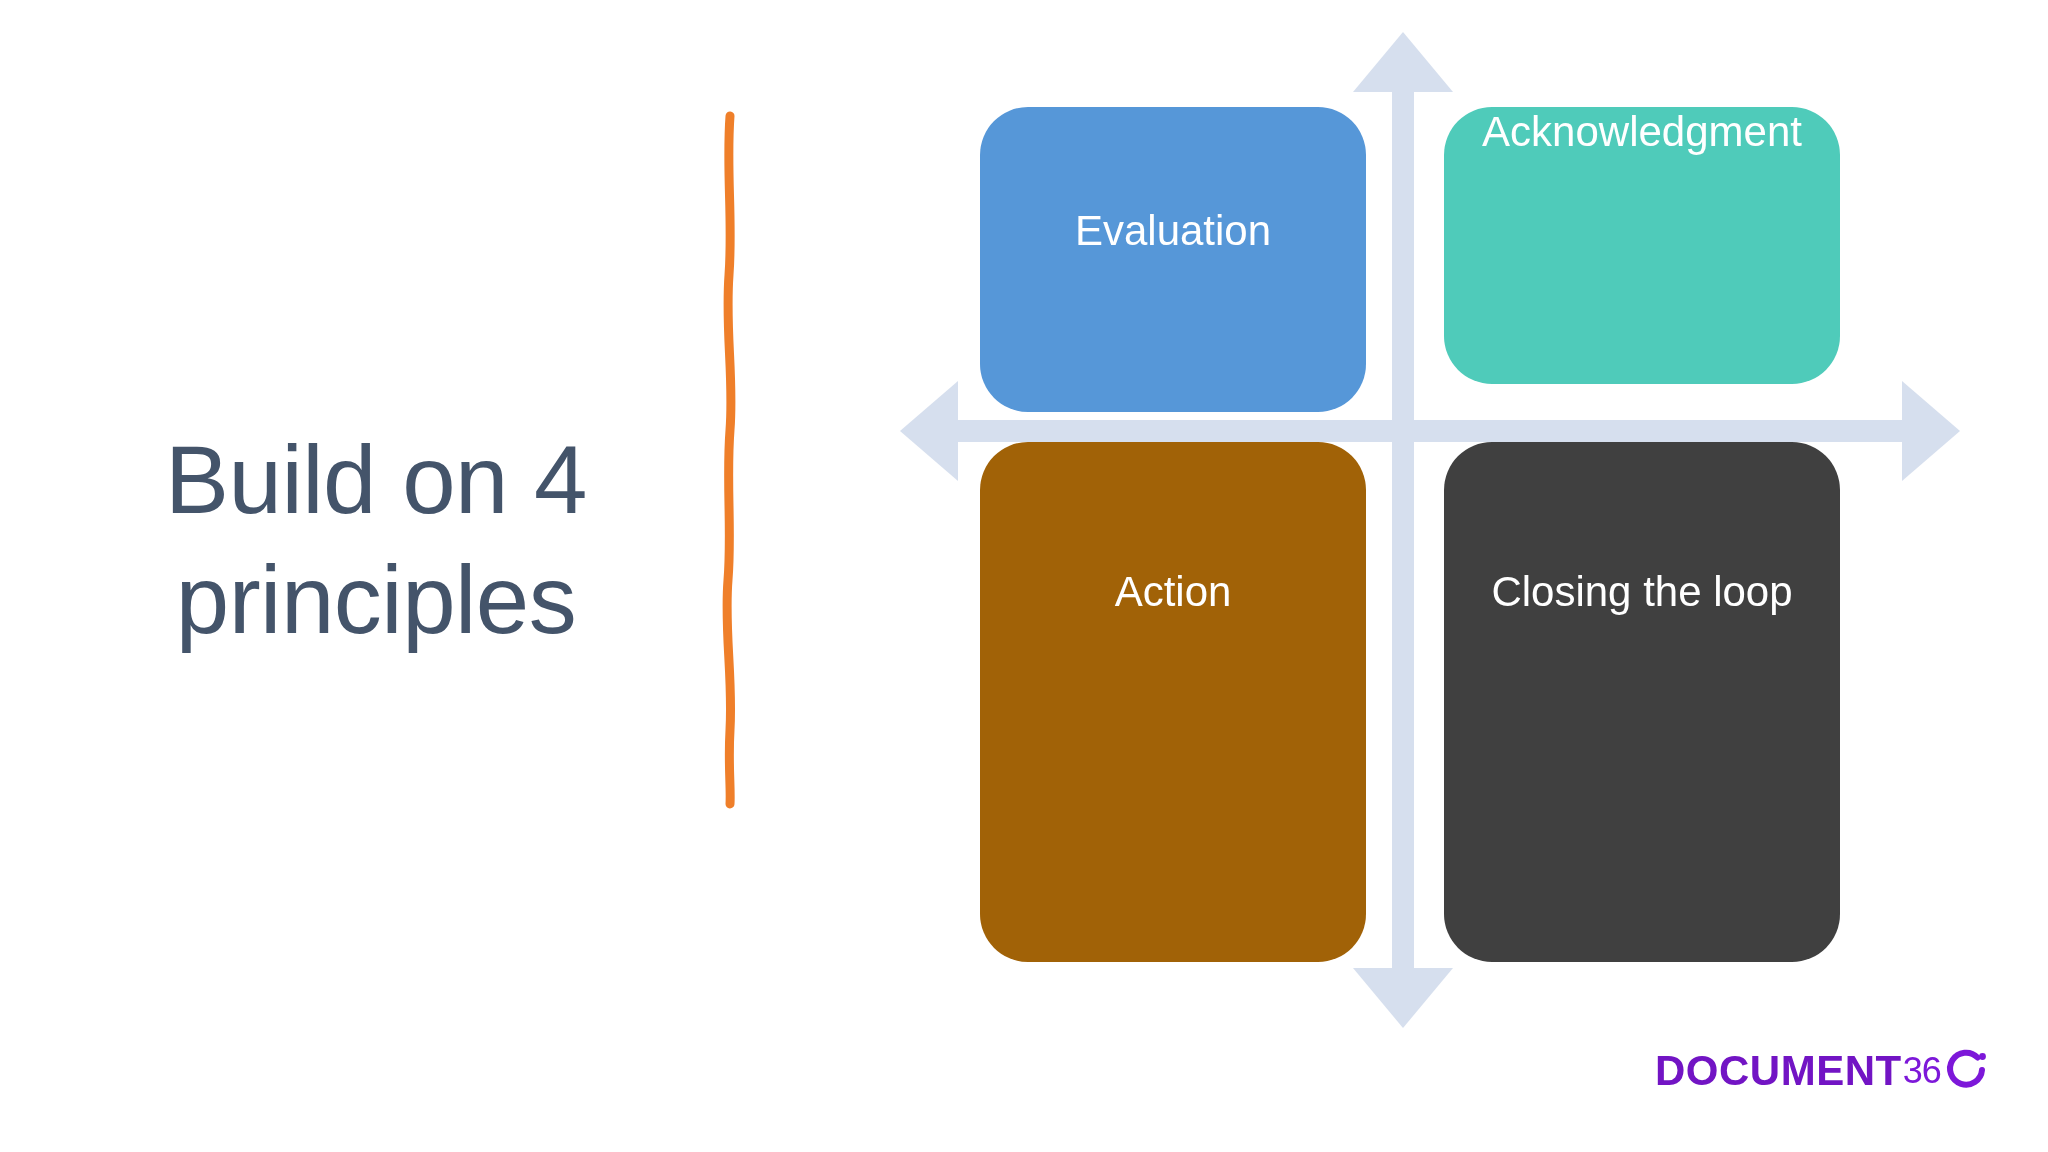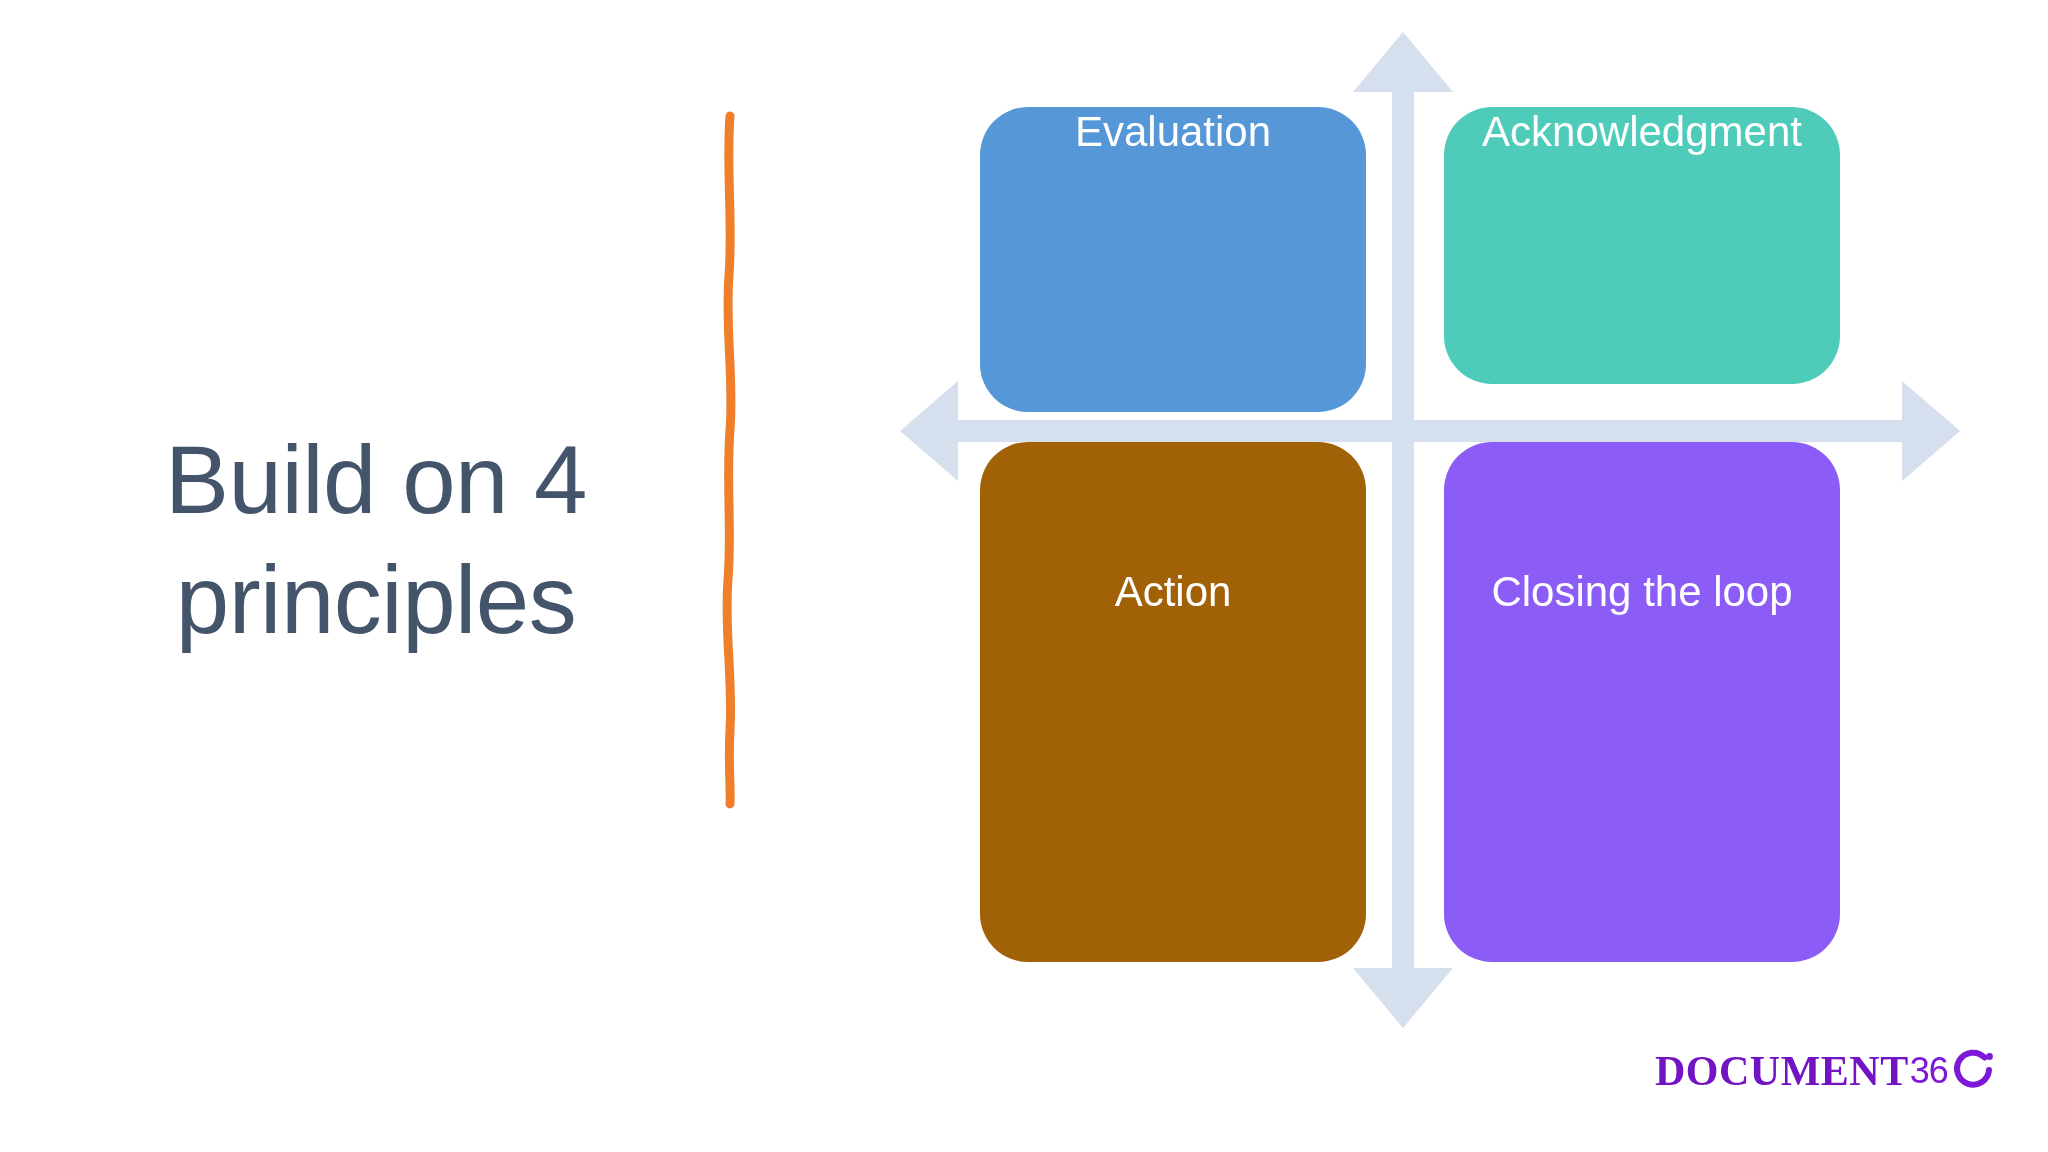--- a/index.html
+++ b/index.html
@@ -86,21 +86,21 @@
     color: #ffffff;
     text-align: center;
     line-height: 1.2;
     white-space: nowrap;
   }
 
   
   #box-evaluation {
     left: 80px;  top: 77px;
     width: 386px; height: 305px;
-    align-items: flex-start;
+    align-items: center;
     padding-bottom: 56px;
   }
   
   #box-acknowledgment {
     left: 544px; top: 77px;
     width: 396px; height: 277px;
     align-items: flex-start;
     padding-bottom: 84px;
   }
   
@@ -121,21 +121,21 @@
   
   #logo {
     position: absolute;
     left: 1655px;
     top: 1040px;
     height: 62px;
     display: flex;
     align-items: center;
   }
   #logo-wordmark {
-    font-family: Liberation Serif, serif;
+    font-family: Liberation Sans, sans-serif;
     font-weight: 700;
     font-size: 42px;
     letter-spacing: 0.5px;
     color: #7214c4;
     line-height: 1;
   }
   #logo-360-wrap {
     display: flex;
     align-items: center;
     margin-left: 1px;
@@ -198,21 +198,21 @@
     </div>
 
     <div class="quad-box" id="box-acknowledgment" style="background:#4fcbba">
       <span class="quad-label">Acknowledgment</span>
     </div>
 
     <div class="quad-box" id="box-action" style="background:#a16207">
       <span class="quad-label">Action</span>
     </div>
 
-    <div class="quad-box" id="box-closing" style="background:#8b5cf6">
+    <div class="quad-box" id="box-closing" style="background:#404040">
       <span class="quad-label">Closing the loop</span>
     </div>
 
   </div>
 
   <div id="logo">
     <span id="logo-wordmark">DOCUMENT</span>
     <span id="logo-360-wrap">
       <span id="logo-360">36</span>
       <span id="logo-ring">

